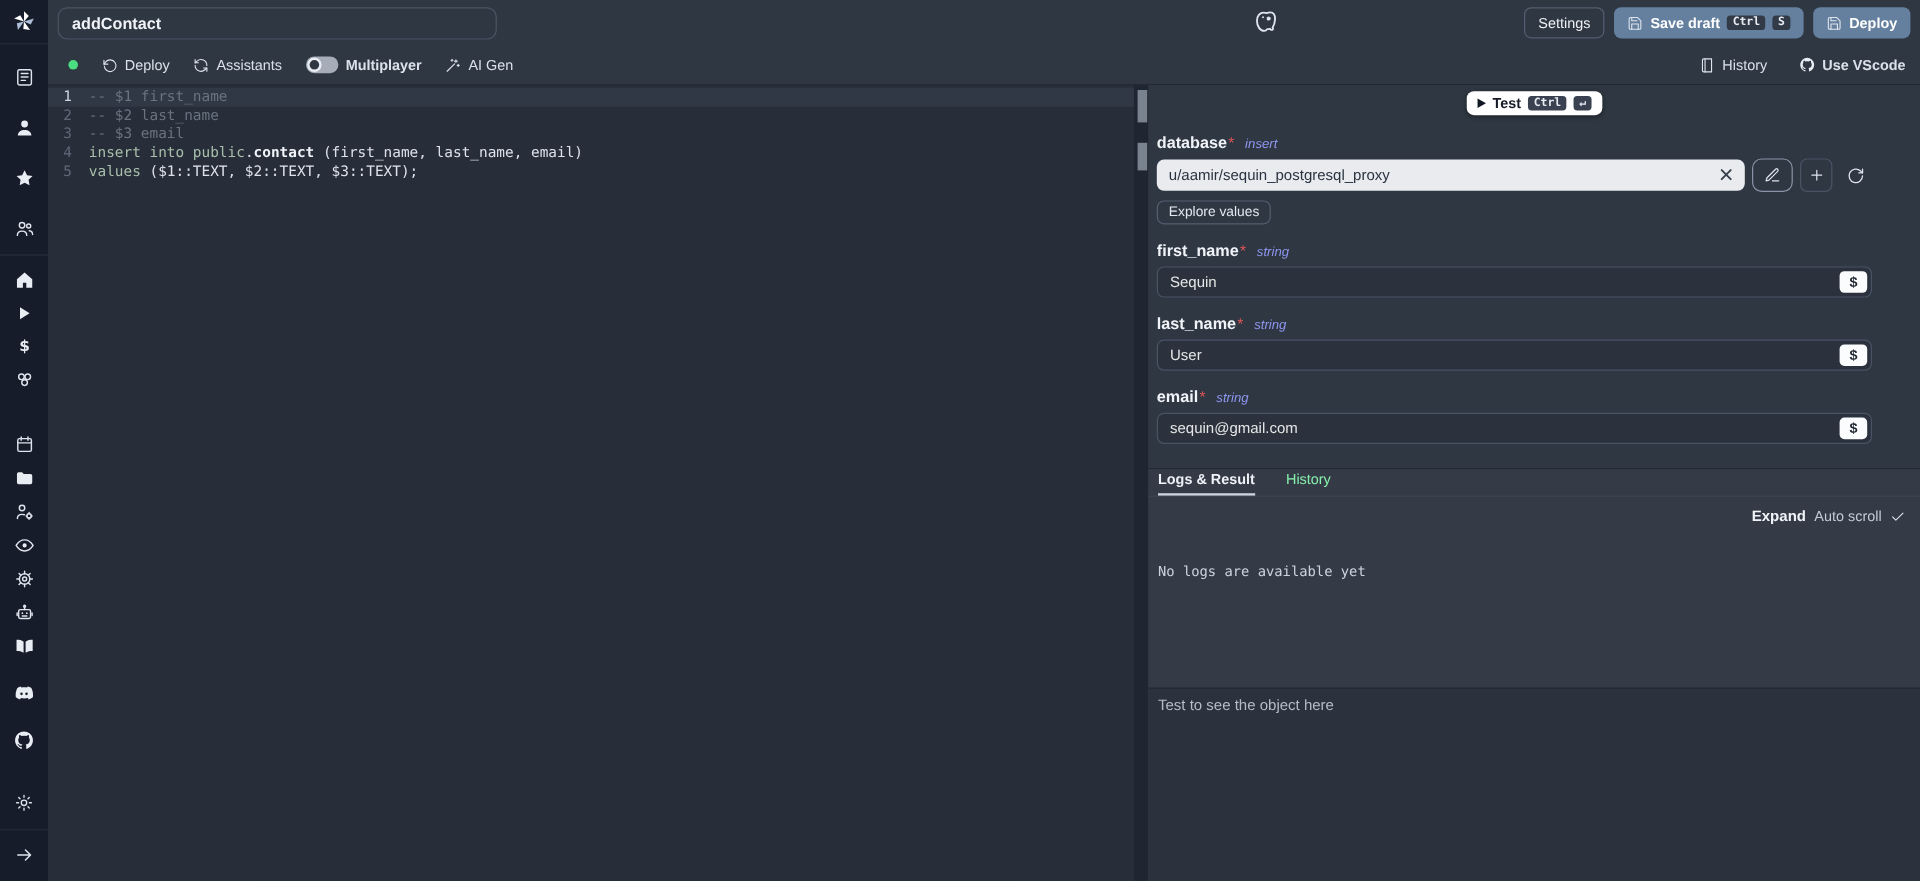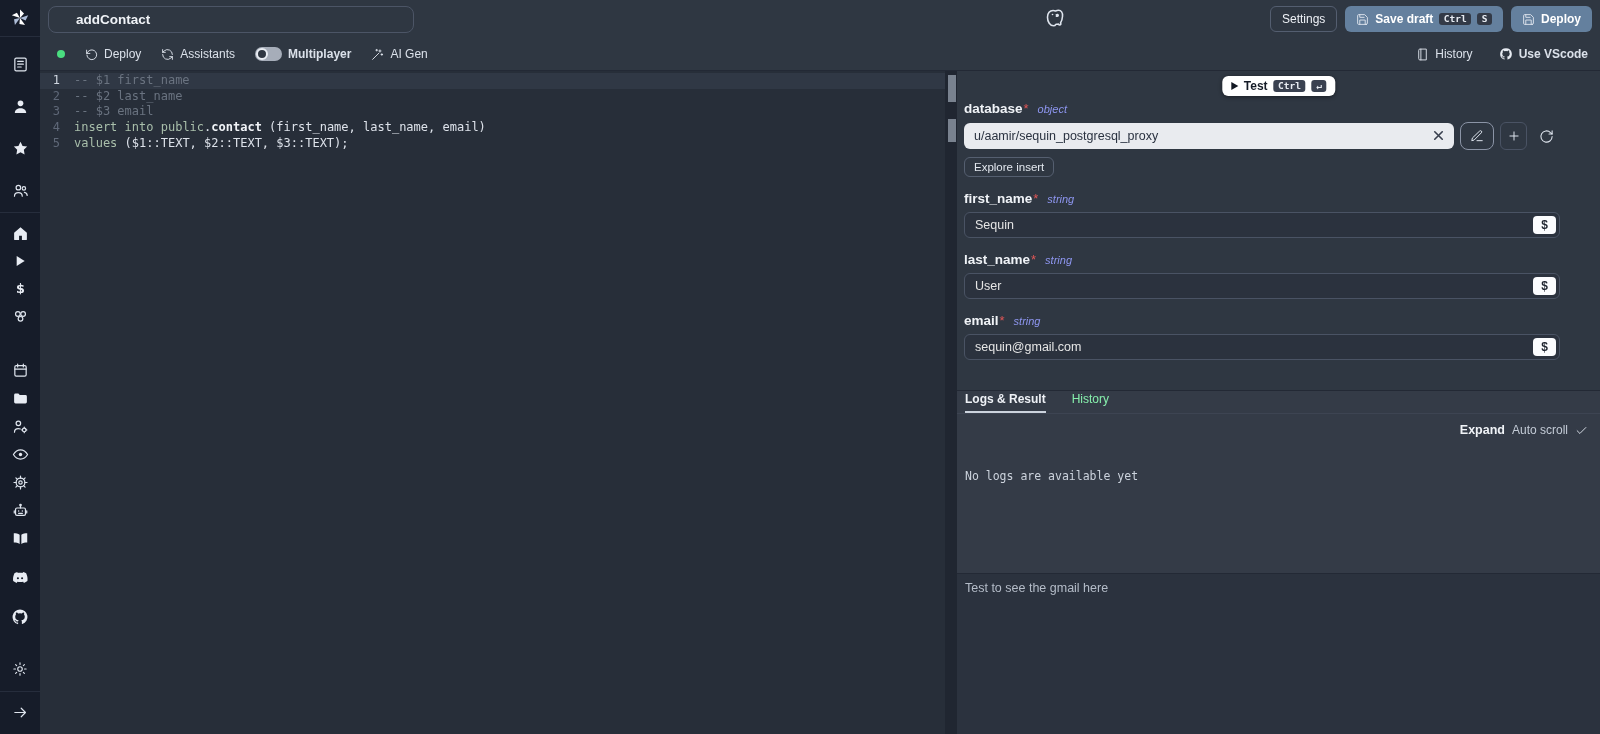--- a/index.html
+++ b/index.html
@@ -12,21 +12,21 @@
   
   #sidebar { position:absolute; left:0; top:0; width:40px; height:734px; background:#161c29; z-index:5; display:flex; flex-direction:column; }
   .sb-logo { height:40px; display:flex; align-items:center; justify-content:center; border-bottom:1px solid #262d3c; }
   .sb-btn { width:40px; height:30px; display:flex; align-items:center; justify-content:center; cursor:pointer; }
   .sb-div { border-top:1px solid #262d3c; margin:8px 0 6px 0; }
   .sb-spacer { flex:1; }
 
   
   #topbar { position:absolute; left:40px; top:0; right:0; height:38px; background:#2f3742; }
   #script-name { position:absolute; left:8px; top:6px; width:366px; height:27px; background:transparent;
-    border:1px solid #4c5566; border-radius:8px; color:#f0f3f7; font-size:13.5px; font-weight:700; padding:0 27px; outline:none; }
+    border:1px solid #4c5566; border-radius:8px; color:#f0f3f7; font-size:13.5px; font-weight:700; padding:0 11px; outline:none; }
   .path-group { position:absolute; left:590px; top:8px; height:23px; display:flex; align-items:stretch;
     border:1px solid #434b5b; border-radius:6px; overflow:hidden; cursor:pointer; }
   .path-chip { display:flex; align-items:center; gap:6px; background:#3c4453; padding:0 9px; font-size:11.5px; color:#e4e9f0; }
   .path-val { display:flex; align-items:center; background:#272d39; border-left:1px solid #434b5b; padding:0 10px;
     font-family:"DejaVu Sans Mono", monospace; font-size:11.5px; color:#d4dbe5; }
   .pg-icon { position:absolute; left:1004px; top:7px; }
   .tb-right { position:absolute; right:8px; top:6px; display:flex; gap:8px; align-items:center; }
   .btn { display:flex; align-items:center; gap:6px; border-radius:6px; font-size:12px; cursor:pointer; height:26px; padding:0 11px; white-space:nowrap;text-align:center; }
   .btn-outline { border:1px solid #545e70; color:#eef1f6; background:transparent; }
   .btn-blue { background:#64809e; color:#fff; font-weight:600; border:none; }
@@ -396,24 +396,24 @@
 <div id="panel">
   <button class="test-btn">
     <span class="play-tri"></span>
     <span>Test</span>
     <span class="kbd">Ctrl</span>
     <span class="kbd">↵</span>
   </button>
 
   <div id="form">
     
-    <div class="field-label" style="margin-top:0;">
+    <div class="field-label" style="margin-top:10px;">
       <span class="fname">database</span>
         <span class="freq">*</span>
-      <span class="ftype">object</span>
+      <span class="ftype">insert</span>
     </div>
     <div class="db-row">
       <div class="db-input-wrap">
         <input class="db-input" readonly="" value="u/aamir/sequin_postgresql_proxy" style="">
         <span class="db-clear">
             <svg width="15" height="15" viewBox="0 0 24 24" stroke="#39404e" stroke-width="2.6" fill="none" stroke-linecap="round">
               <path d="M6 6l12 12M18 6L6 18"></path>
             </svg>
           </span>
       </div>
@@ -435,21 +435,21 @@
       <div class="sq-btn btn-refresh">
         <span>
             <svg class="ic" width="15" height="15" viewBox="0 0 24 24">
               <path d="M21 12a9 9 0 1 1-2.64-6.36L21 8"></path>
               <path d="M21 3v5h-5"></path>
             </svg>
           </span>
       </div>
     </div>
     <button class="explore-btn">
-      <span>Explore insert</span>
+      <span>Explore values</span>
     </button>
 
     
     <div class="field-label">
       <span class="fname">first_name</span>
         <span class="freq">*</span>
       <span class="ftype">string</span>
     </div>
     <div class="str-wrap">
       <input class="str-input" readonly="" value="Sequin" style="">
@@ -490,16 +490,16 @@
         <span class="autoscroll-lbl">Auto scroll</span>
         <span>
             <svg class="ic" width="13" height="13" viewBox="0 0 24 24" stroke-width="2.4">
               <path d="M4 12.5l5 5L20 6.5"></path>
             </svg>
           </span>
       </div>
       <div class="logs-empty">No logs are available yet</div>
     </div>
     <div class="result-area">
-      <span>Test to see the gmail here</span>
+      <span>Test to see the object here</span>
     </div>
   </div>
 </div>
 
 </body></html>

